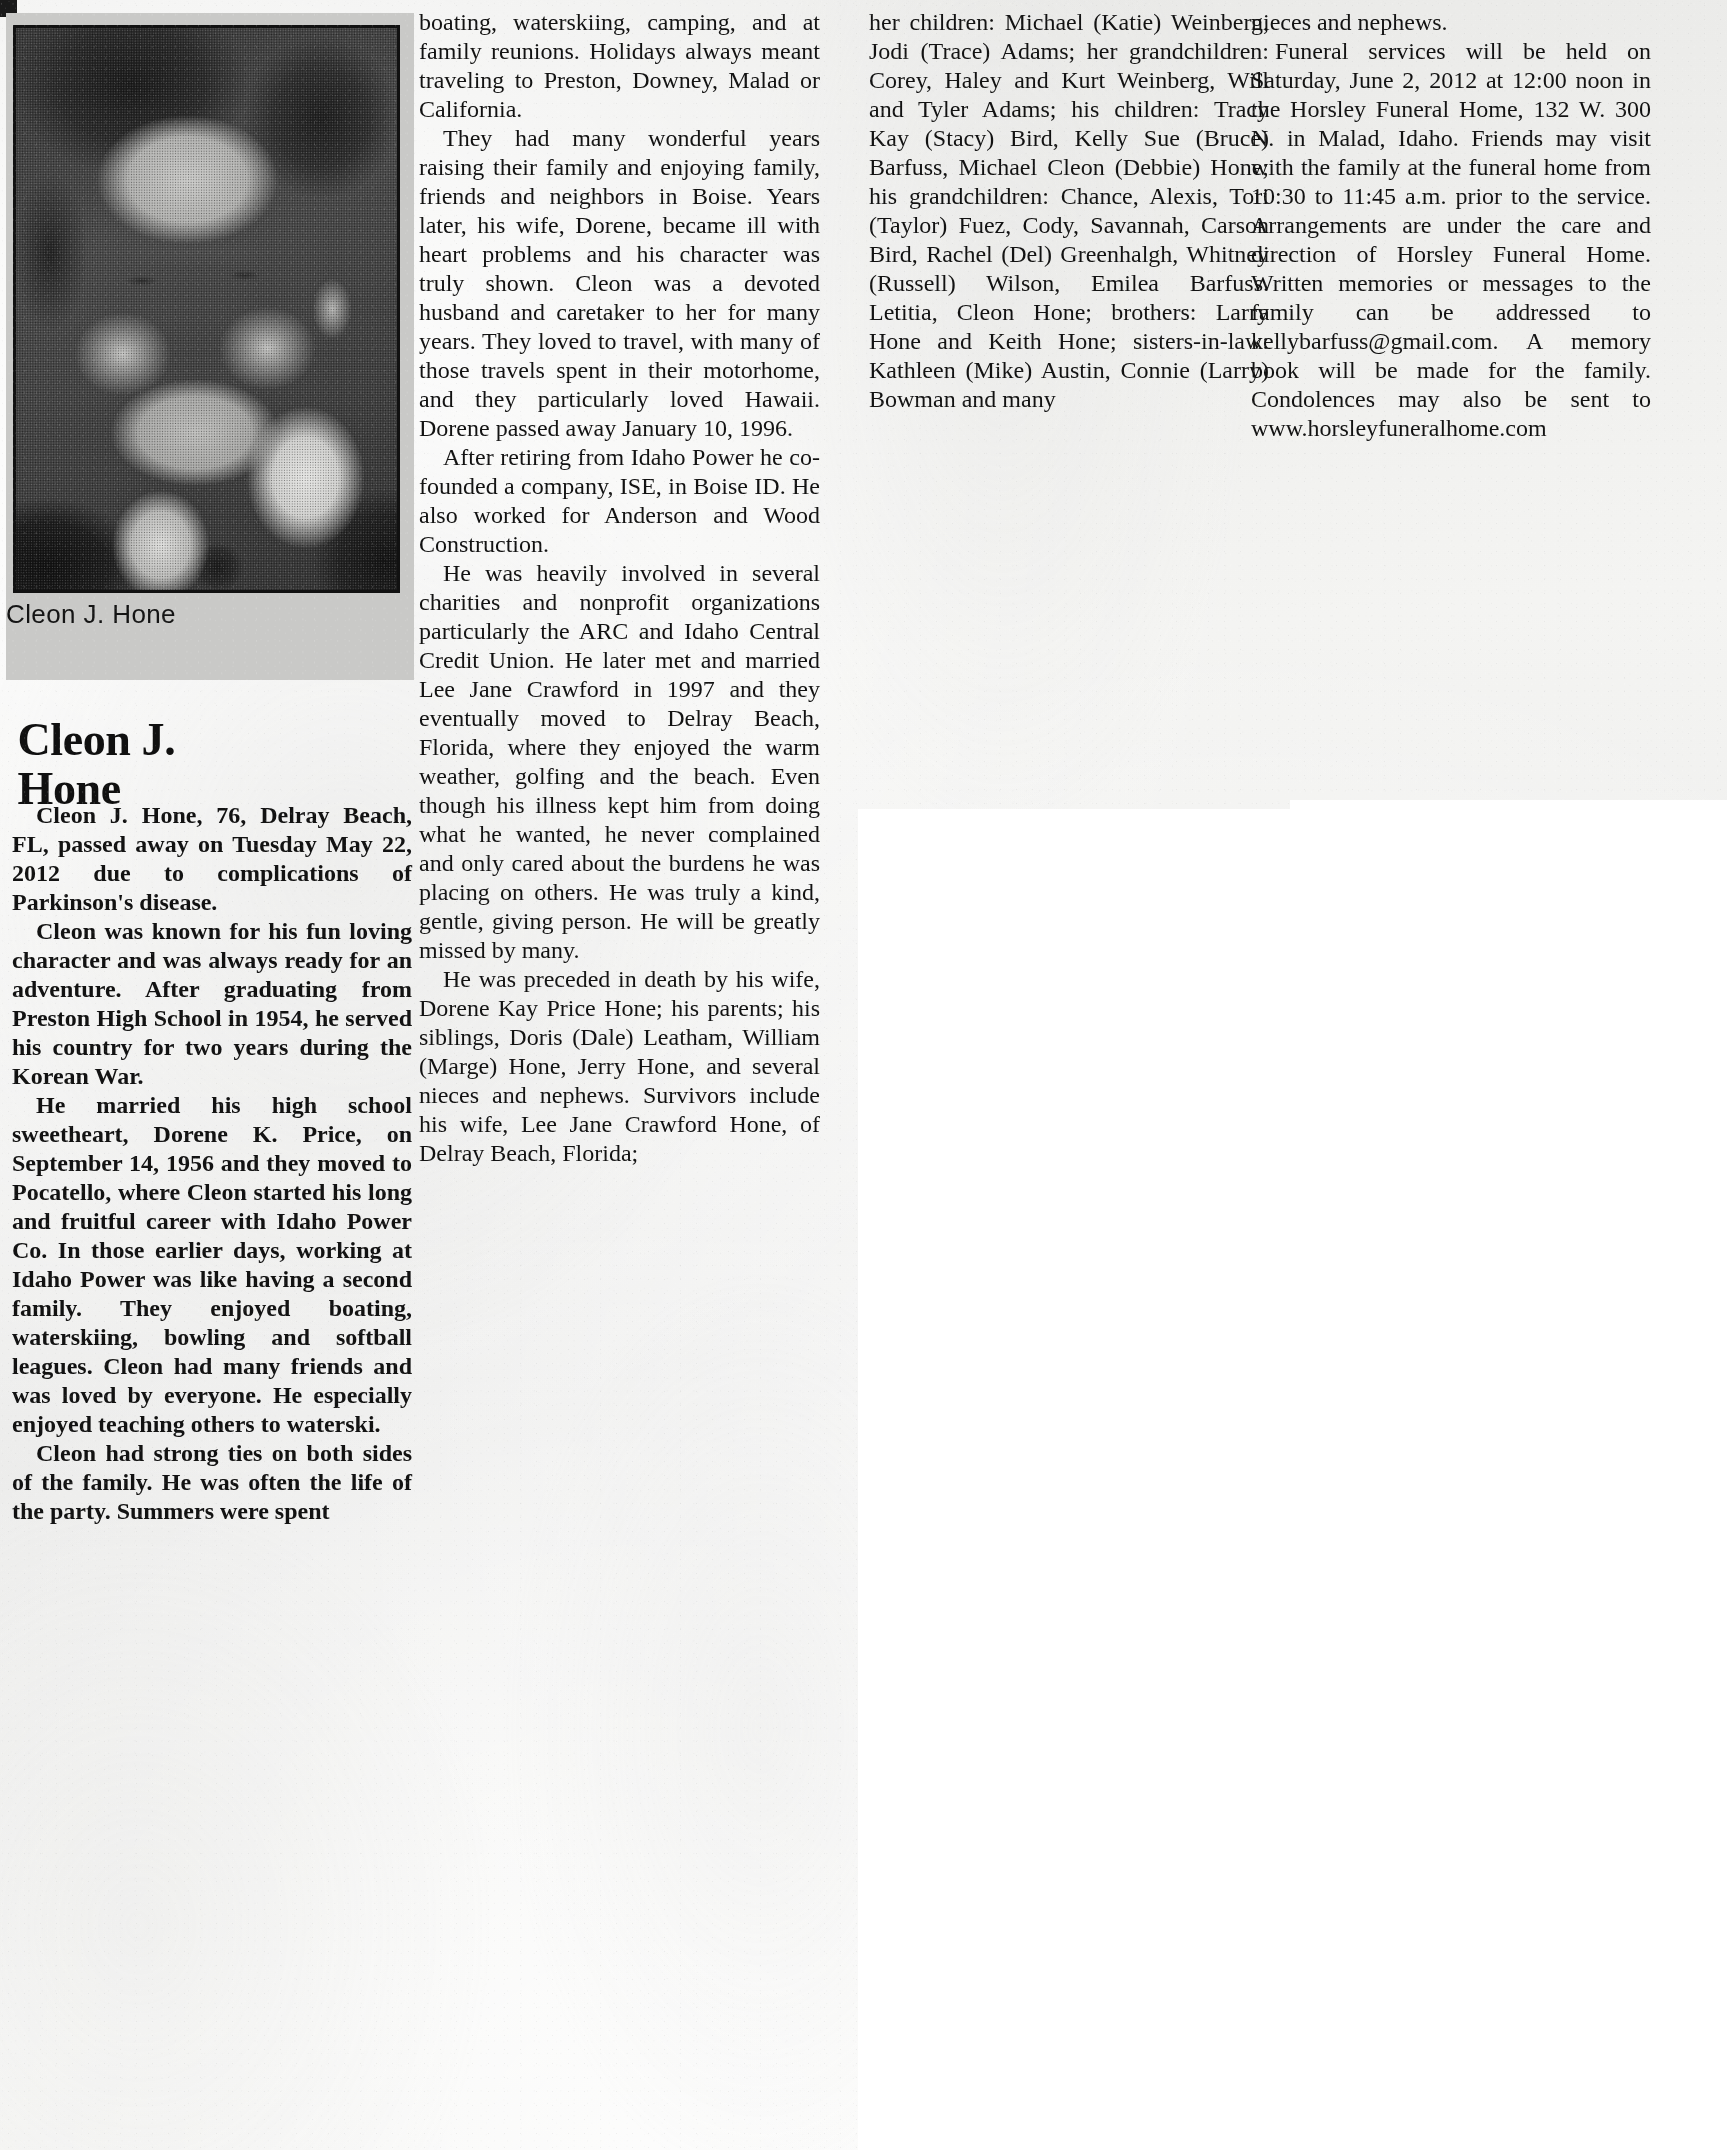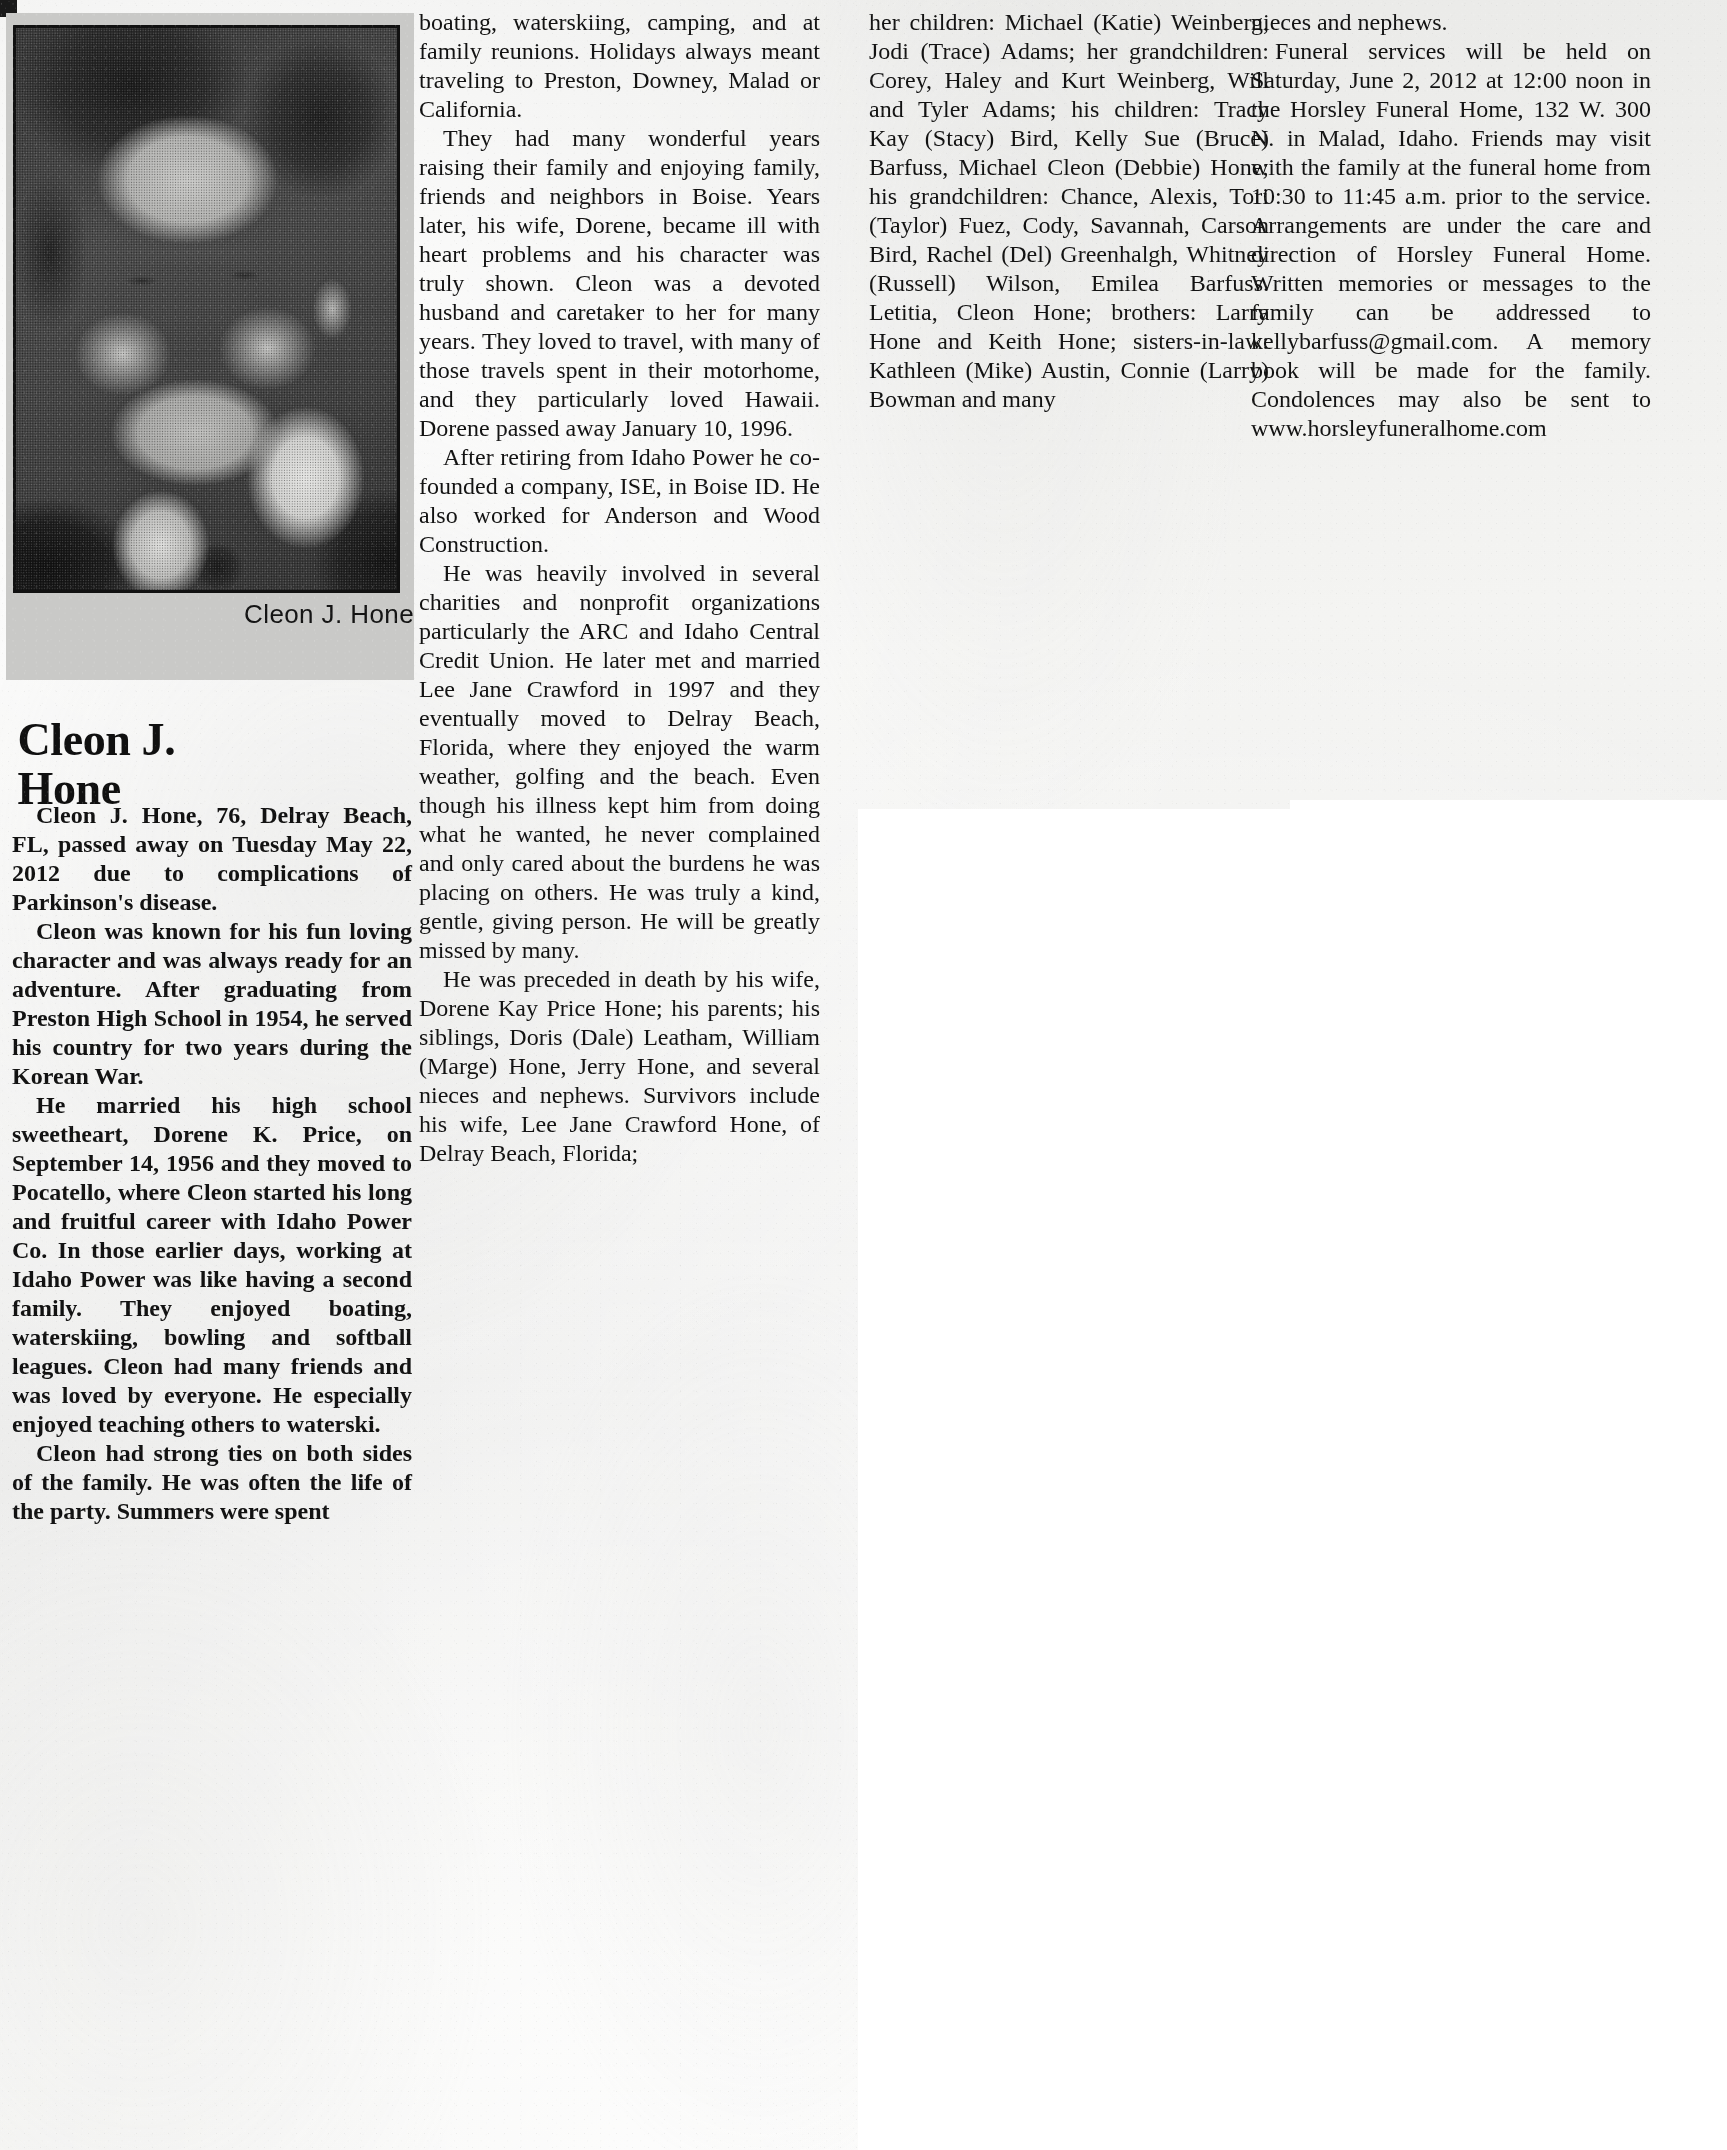--- a/index.html
+++ b/index.html
@@ -148,21 +148,21 @@
     background-size: 2.6px 2.6px;
     background-position: 1.3px 1.3px;
     pointer-events: none;
   }
 
   #photo-caption {
     position: absolute;
     left: 0;
     top: 586px;
     width: 408px;
-    text-align: right;
+    text-align: left;
     font-family: "Liberation Sans", "DejaVu Sans", sans-serif;
     font-size: 26px;
     letter-spacing: 0.4px;
     color: #141414;
   }
 
   
   #headline {
     position: absolute;
     left: 9.5px;

